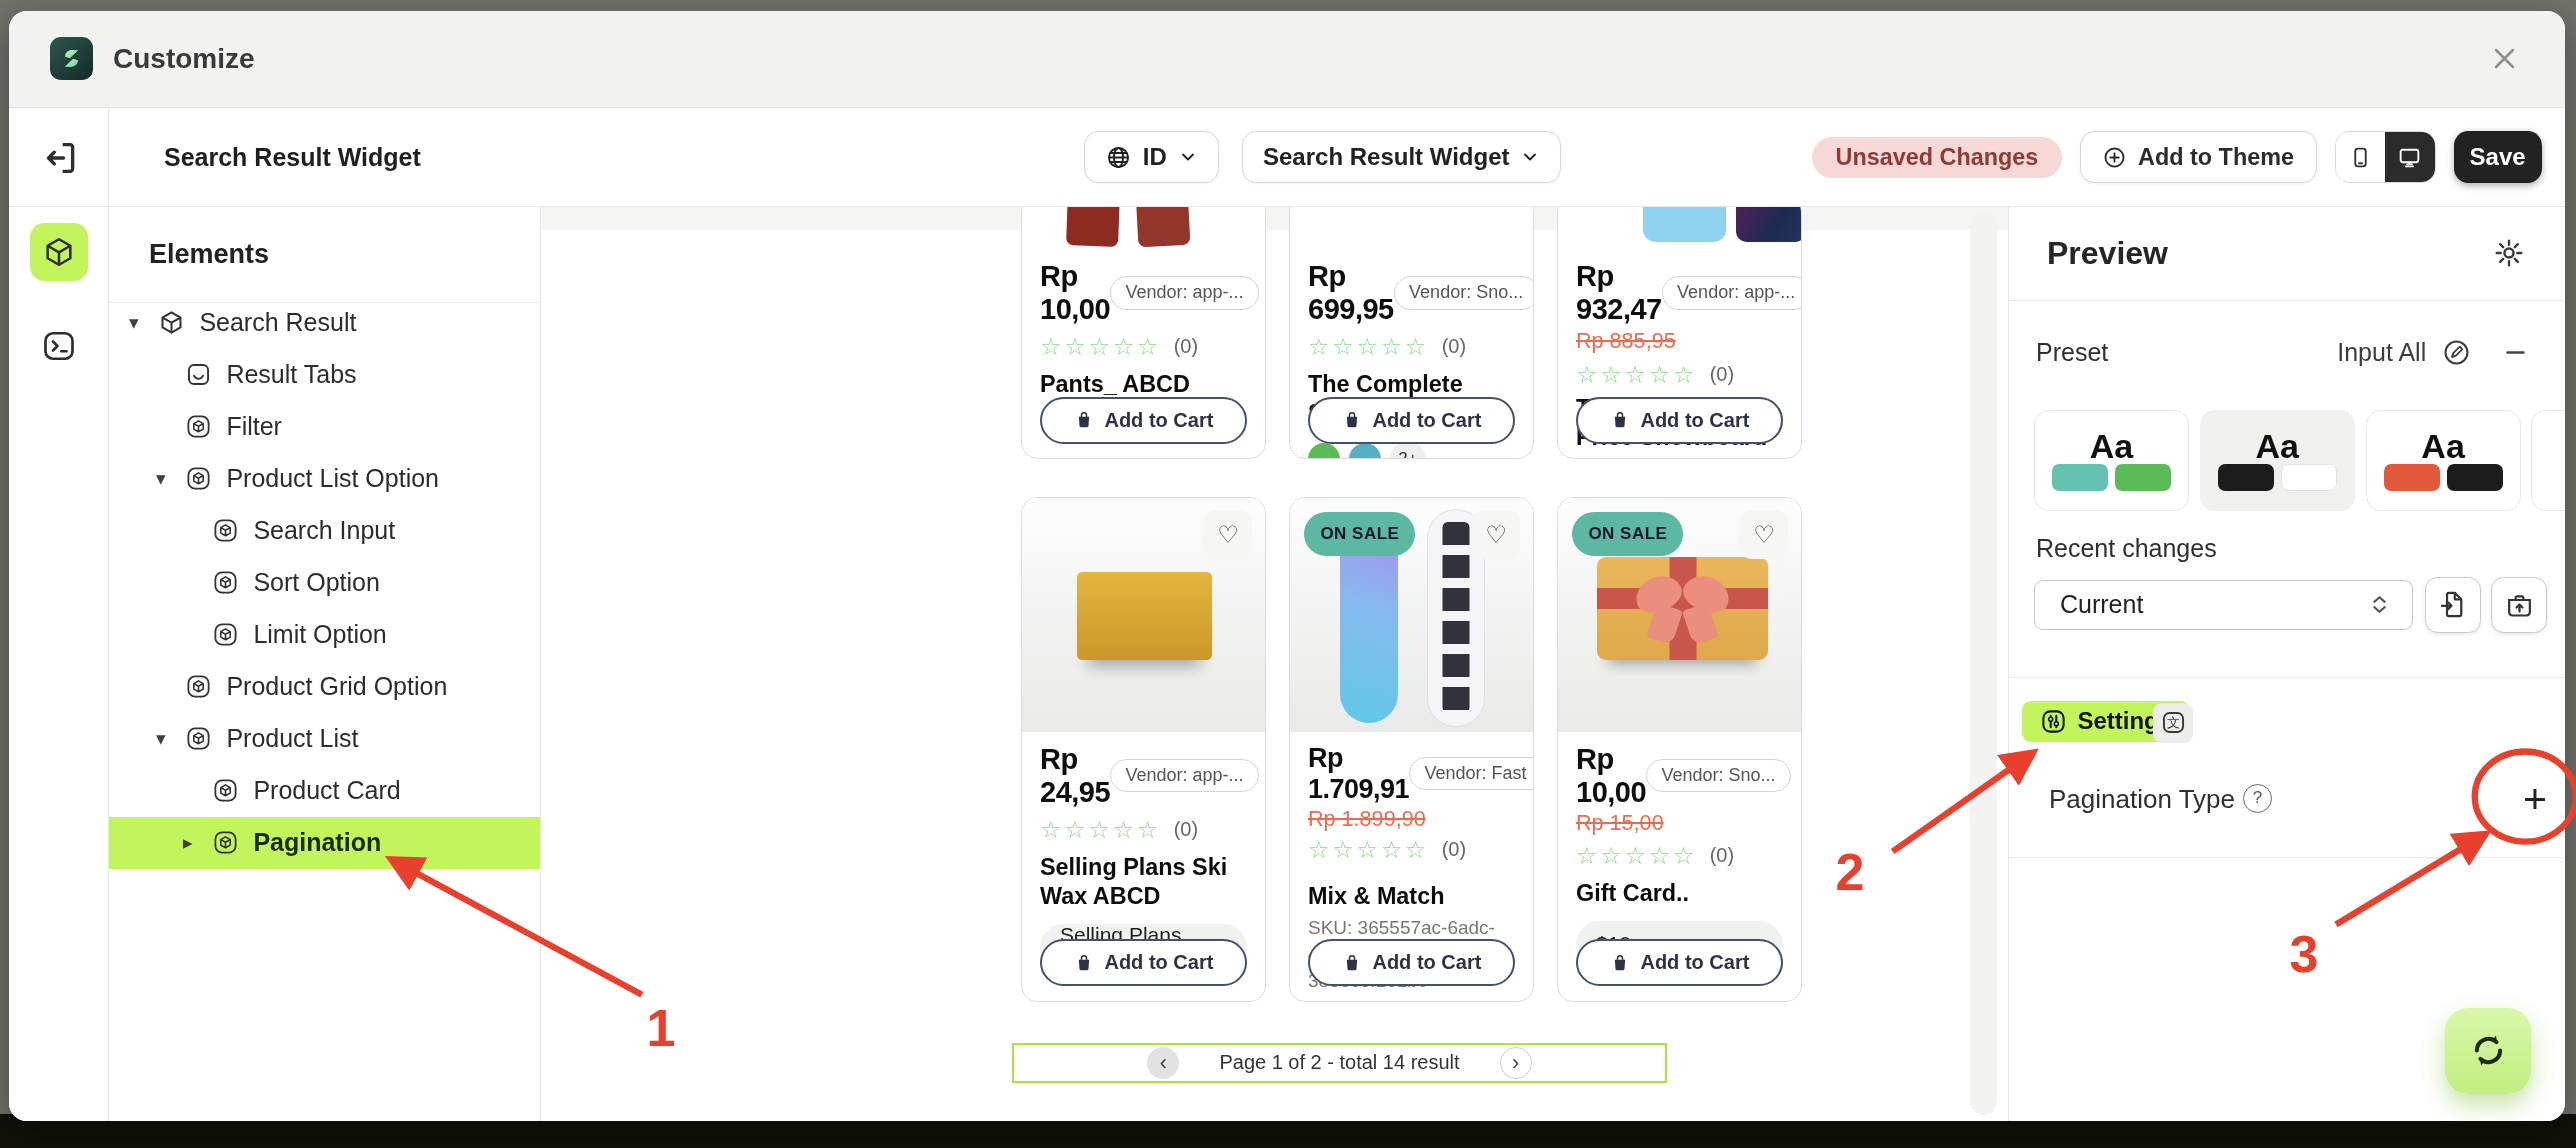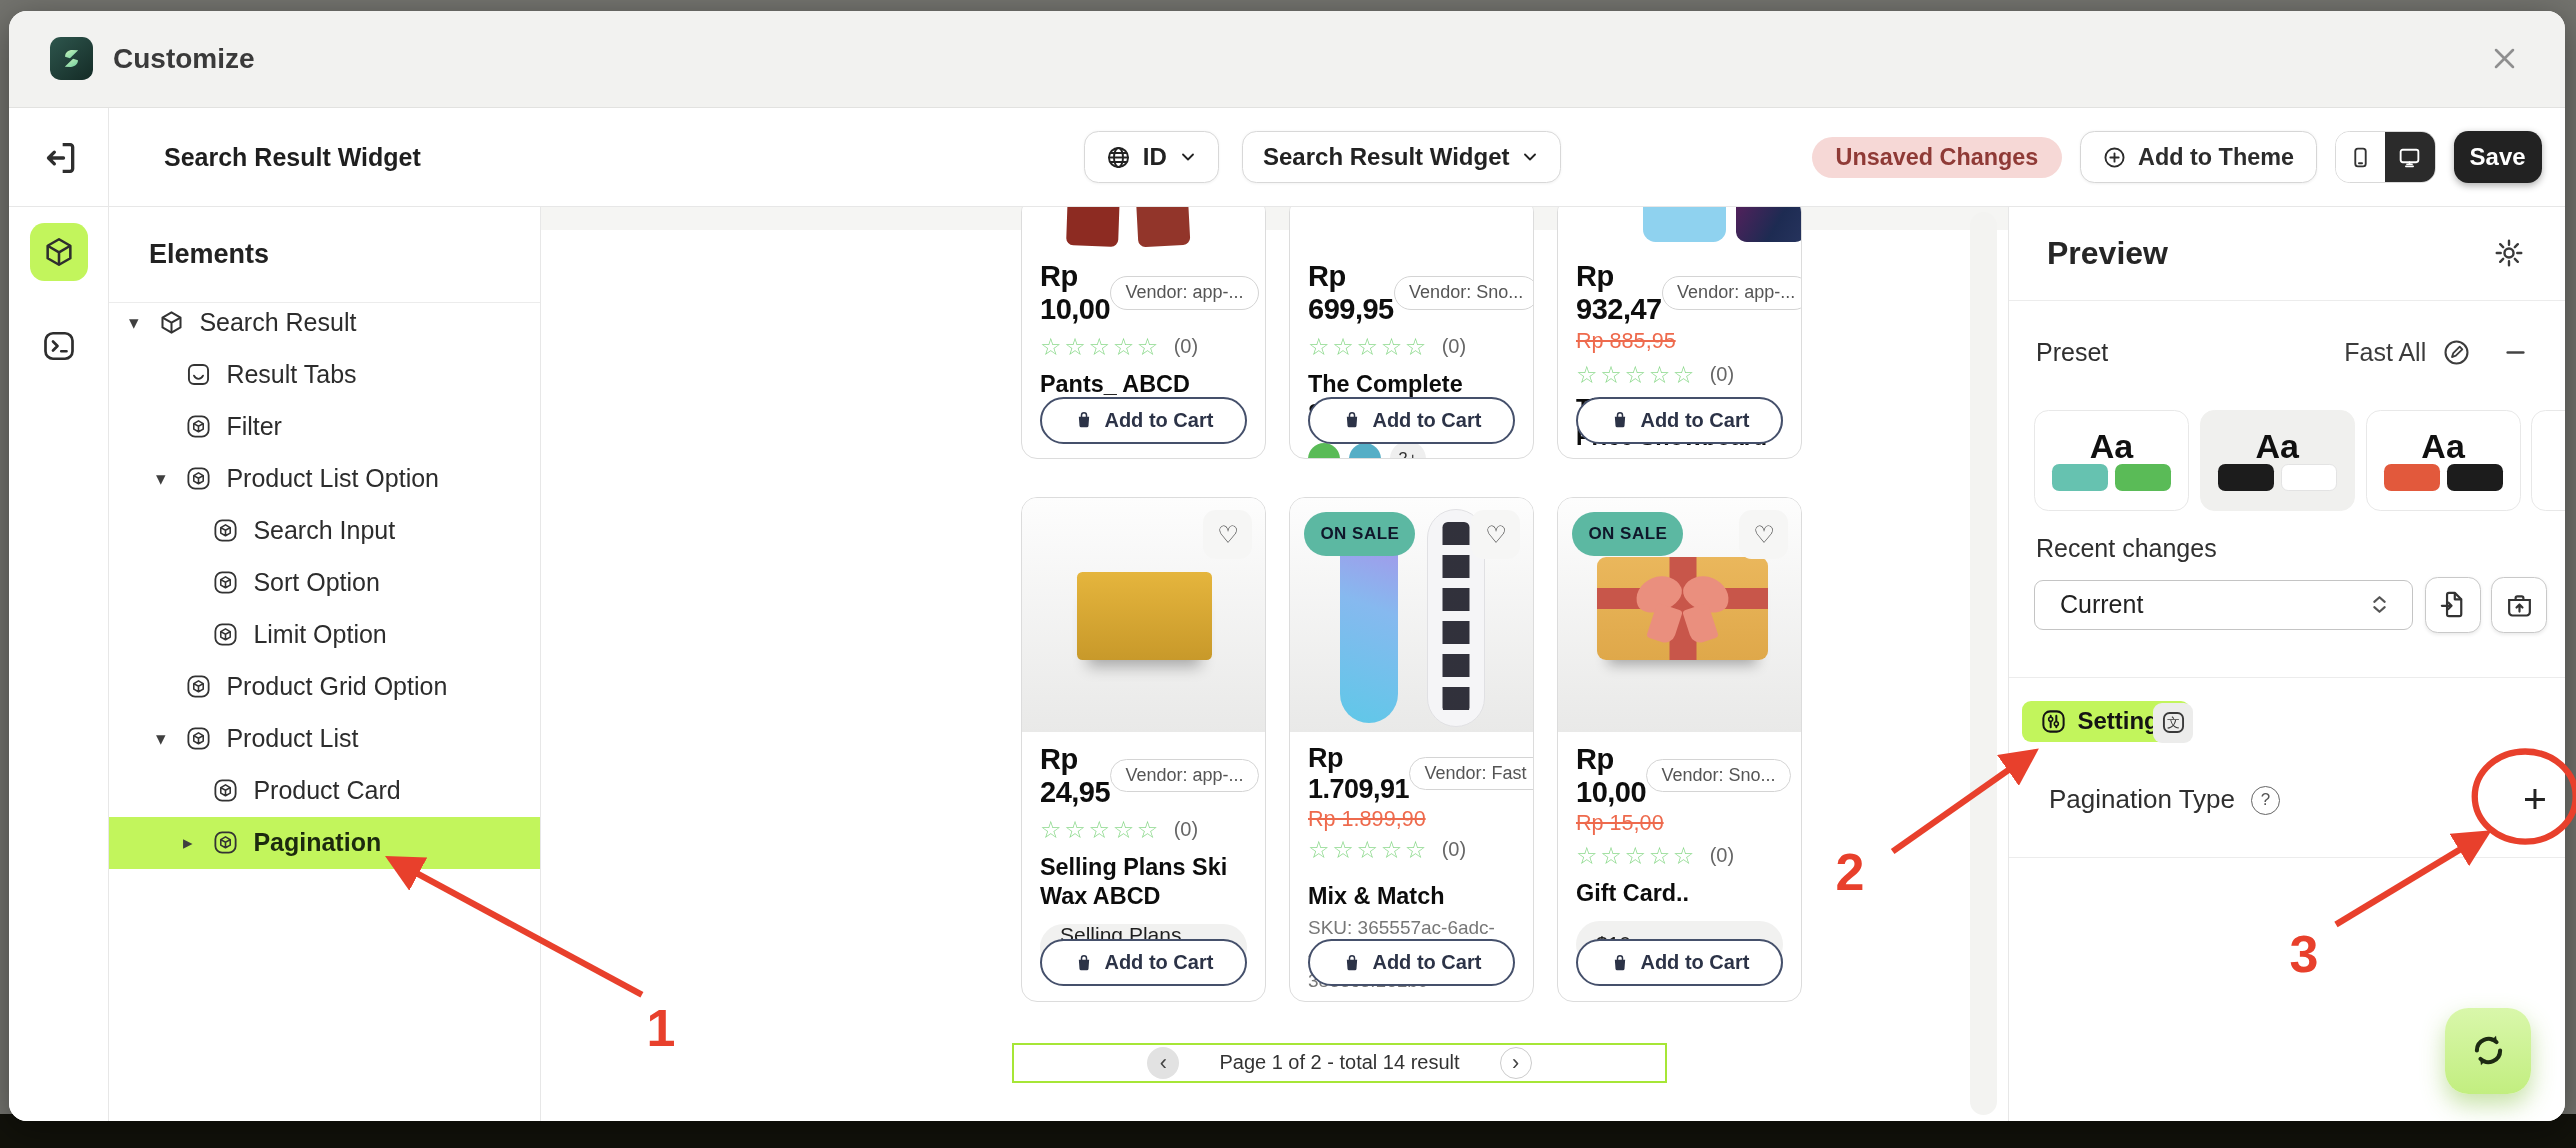--- a/index.html
+++ b/index.html
@@ -156,21 +156,21 @@
   .psw.wht{background:#fff;border:0.9px solid #e3e3e3}.psw.org{background:#e2593c}
   .rp-select{position:absolute;left:25px;top:373px;width:379px;height:50px;border:1.4px solid #c4c4c4;border-radius:9px;
              display:flex;align-items:center;justify-content:space-between;padding:0 20px 0 25px;font-size:25px;color:#222;cursor:pointer}
   .rp-iconbtn{position:absolute;top:370px;width:56px;height:56px;border:1.4px solid #c9c9c9;border-radius:12.6px;background:#fff;
               display:flex;align-items:center;justify-content:center;color:#333;box-shadow:0 1.8px 3.6px rgba(0,0,0,.08);cursor:pointer}
   .hr{position:absolute;left:0;right:0;height:0.9px;background:#ececec}
   .settingstab{position:absolute;left:12.6px;top:494px;height:41px;background:#c2f55c;border-radius:9px;display:flex;
                align-items:center;gap:10.8px;padding:0 18px;font-size:24px;font-weight:700;color:#141414;cursor:pointer}
   .transtab{position:absolute;left:144px;top:496px;width:40px;height:40px;background:#ececeb;border-radius:9px;
             display:flex;align-items:center;justify-content:center;color:#3a3a3a;cursor:pointer}
-  .pagtype{position:absolute;left:40px;top:577px;display:flex;align-items:flex-end;gap:16px;font-size:26px;color:#2f2f2f}
+  .pagtype{position:absolute;left:40px;top:577px;display:flex;align-items:flex-start;gap:8px;font-size:26px;color:#2f2f2f}
   .helpcirc{width:29px;height:29px;border:1.8px solid #666;border-radius:50%;display:flex;align-items:center;
             justify-content:center;font-size:17px;color:#555;cursor:pointer}
   .plusbtn{position:absolute;left:501px;top:568px;width:50px;height:50px;display:flex;align-items:center;
            justify-content:center;font-size:41px;font-weight:300;color:#222;cursor:pointer}
   .fab{position:absolute;left:436px;top:801px;width:86px;height:86px;border-radius:23.4px;
        background:linear-gradient(180deg,#d9f7ab,#c2ee80);display:flex;align-items:center;justify-content:center;
        color:#1d2a12;box-shadow:0 10.8px 23.4px rgba(130,190,60,.45);cursor:pointer}
 
   
   .overlay{position:absolute;inset:0;z-index:60;pointer-events:none}
@@ -654,21 +654,21 @@
       <div class="rp-head">
         <span class="rp-title">Preview</span>
         <svg class="ic" width="32" height="32" style="color:#3a3a3a;cursor:pointer" viewBox="0 0 36 36">
             <use href="#i-gear"></use>
           </svg>
       </div>
 
       <div class="rowline" style="top:123px;height:45px">
         <span class="rp-label">Preset</span>
         <span class="viewall">
-          <span>Fast All</span>
+          <span>Input All</span>
           <svg class="ic" width="31" height="31" viewBox="0 0 34 34">
               <use href="#i-brush"></use>
             </svg>
           <svg class="ic" width="27" height="27" style="margin-left:16px;color:#444" viewBox="0 0 30 30">
               <use href="#i-minus"></use>
             </svg>
         </span>
       </div>
 
       <div class="presetcards">

